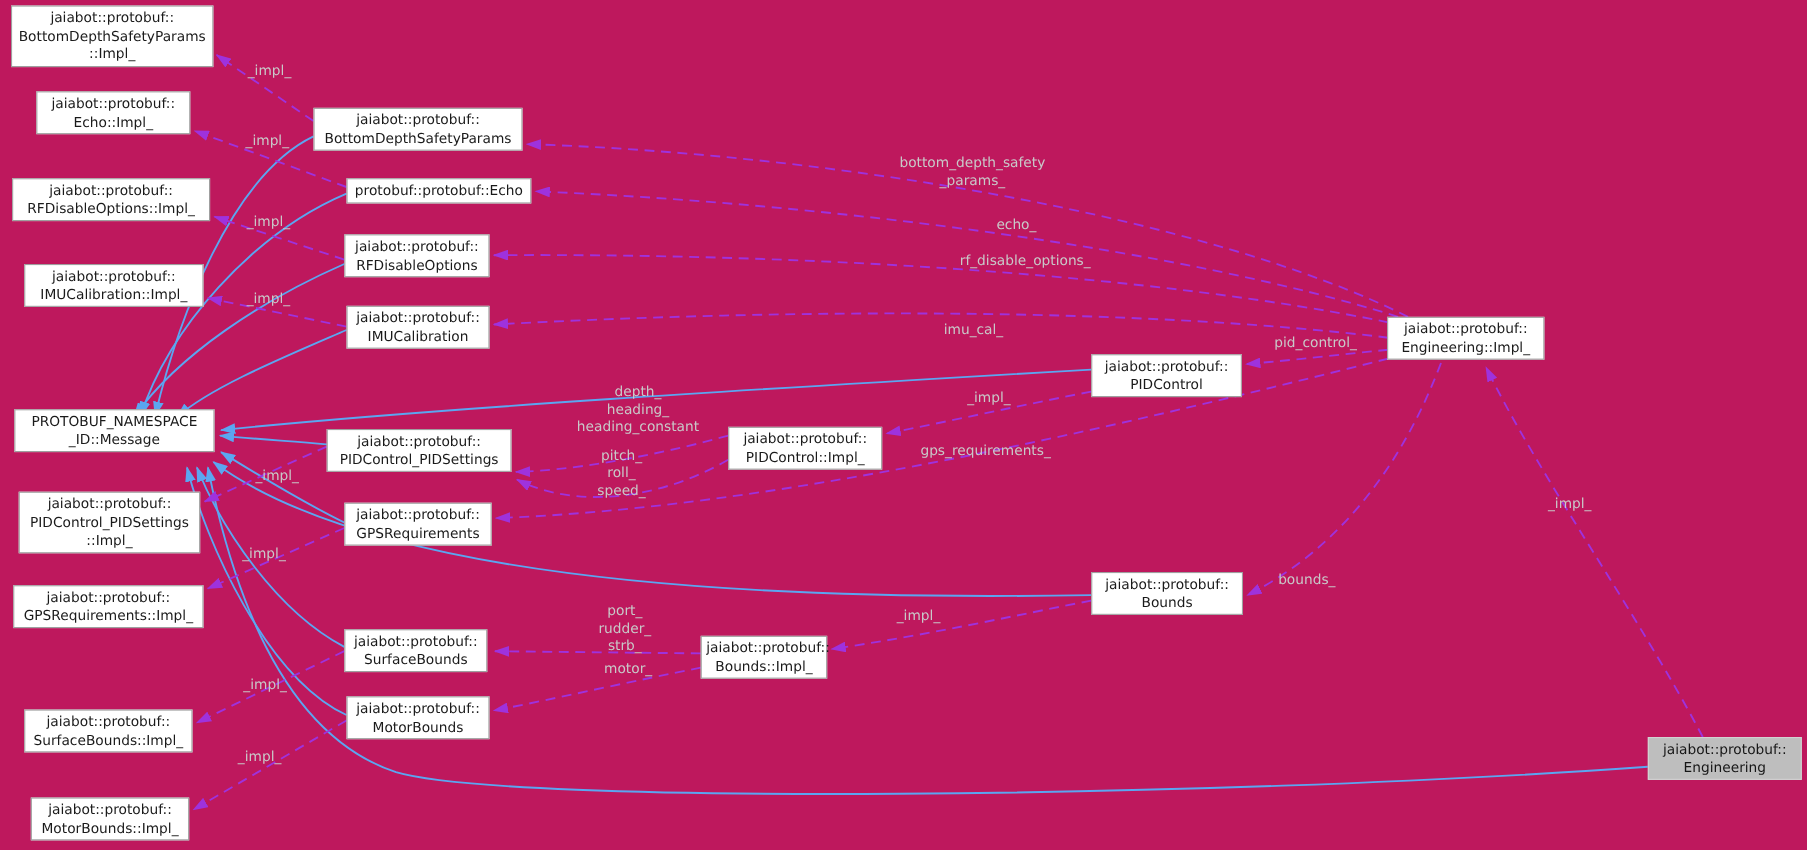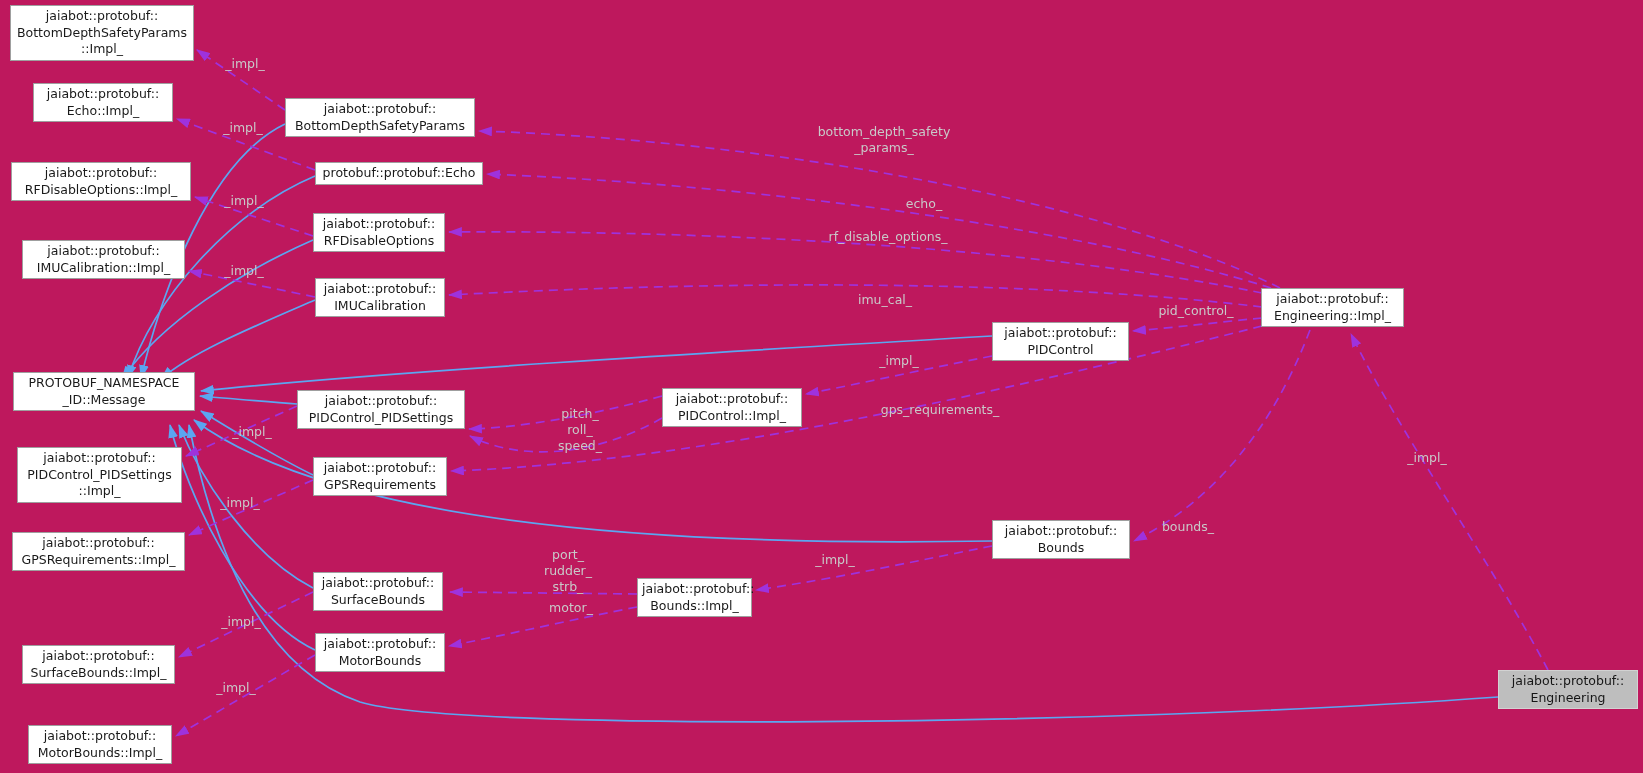--- a/index.html
+++ b/index.html
@@ -120,31 +120,34 @@
 
   <div class="elabel" style="left:245px;top:56px">_impl_</div>
   <div class="elabel" style="left:243px;top:120px">_impl_</div>
   <div class="elabel" style="left:244px;top:193px">_impl_</div>
   <div class="elabel" style="left:244px;top:263px">_impl_</div>
   <div class="elabel" style="left:252px;top:424px">_impl_</div>
   <div class="elabel" style="left:240px;top:495px">_impl_</div>
   <div class="elabel" style="left:241px;top:614px">_impl_</div>
   <div class="elabel" style="left:236px;top:680px">_impl_</div>
 
-  <div class="elabel" style="left:884px;top:124px">bottom_depth_safety
+  <div class="elabel" style="left:884px;top:140px">bottom_depth_safety
 _params_</div>
   <div class="elabel" style="left:924px;top:196px">echo_</div>
-  <div class="elabel" style="left:888px;top:229px">rf_disable_options_</div>
+  <div class="elabel" style="left:932px;top:229px">rf_disable_options_</div>
   <div class="elabel" style="left:885px;top:292px">imu_cal_</div>
   <div class="elabel" style="left:1196px;top:303px">pid_control_</div>
   <div class="elabel" style="left:899px;top:353px">_impl_</div>
-  <div class="elabel" style="left:580px;top:406px">pitch_
+  <div class="elabel" style="left:580px;top:348px">depth_
+heading_
+heading_constant</div>
+  <div class="elabel" style="left:565px;top:406px">pitch_
 roll_
 speed_</div>
-  <div class="elabel" style="left:940px;top:402px">gps_requirements_</div>
+  <div class="elabel" style="left:896px;top:402px">gps_requirements_</div>
   <div class="elabel" style="left:1188px;top:519px">bounds_</div>
   <div class="elabel" style="left:1427px;top:450px">_impl_</div>
   <div class="elabel" style="left:835px;top:552px">_impl_</div>
   <div class="elabel" style="left:568px;top:547px">port_
 rudder_
 strb_</div>
   <div class="elabel" style="left:571px;top:600px">motor_</div>
 
 </div>
 

